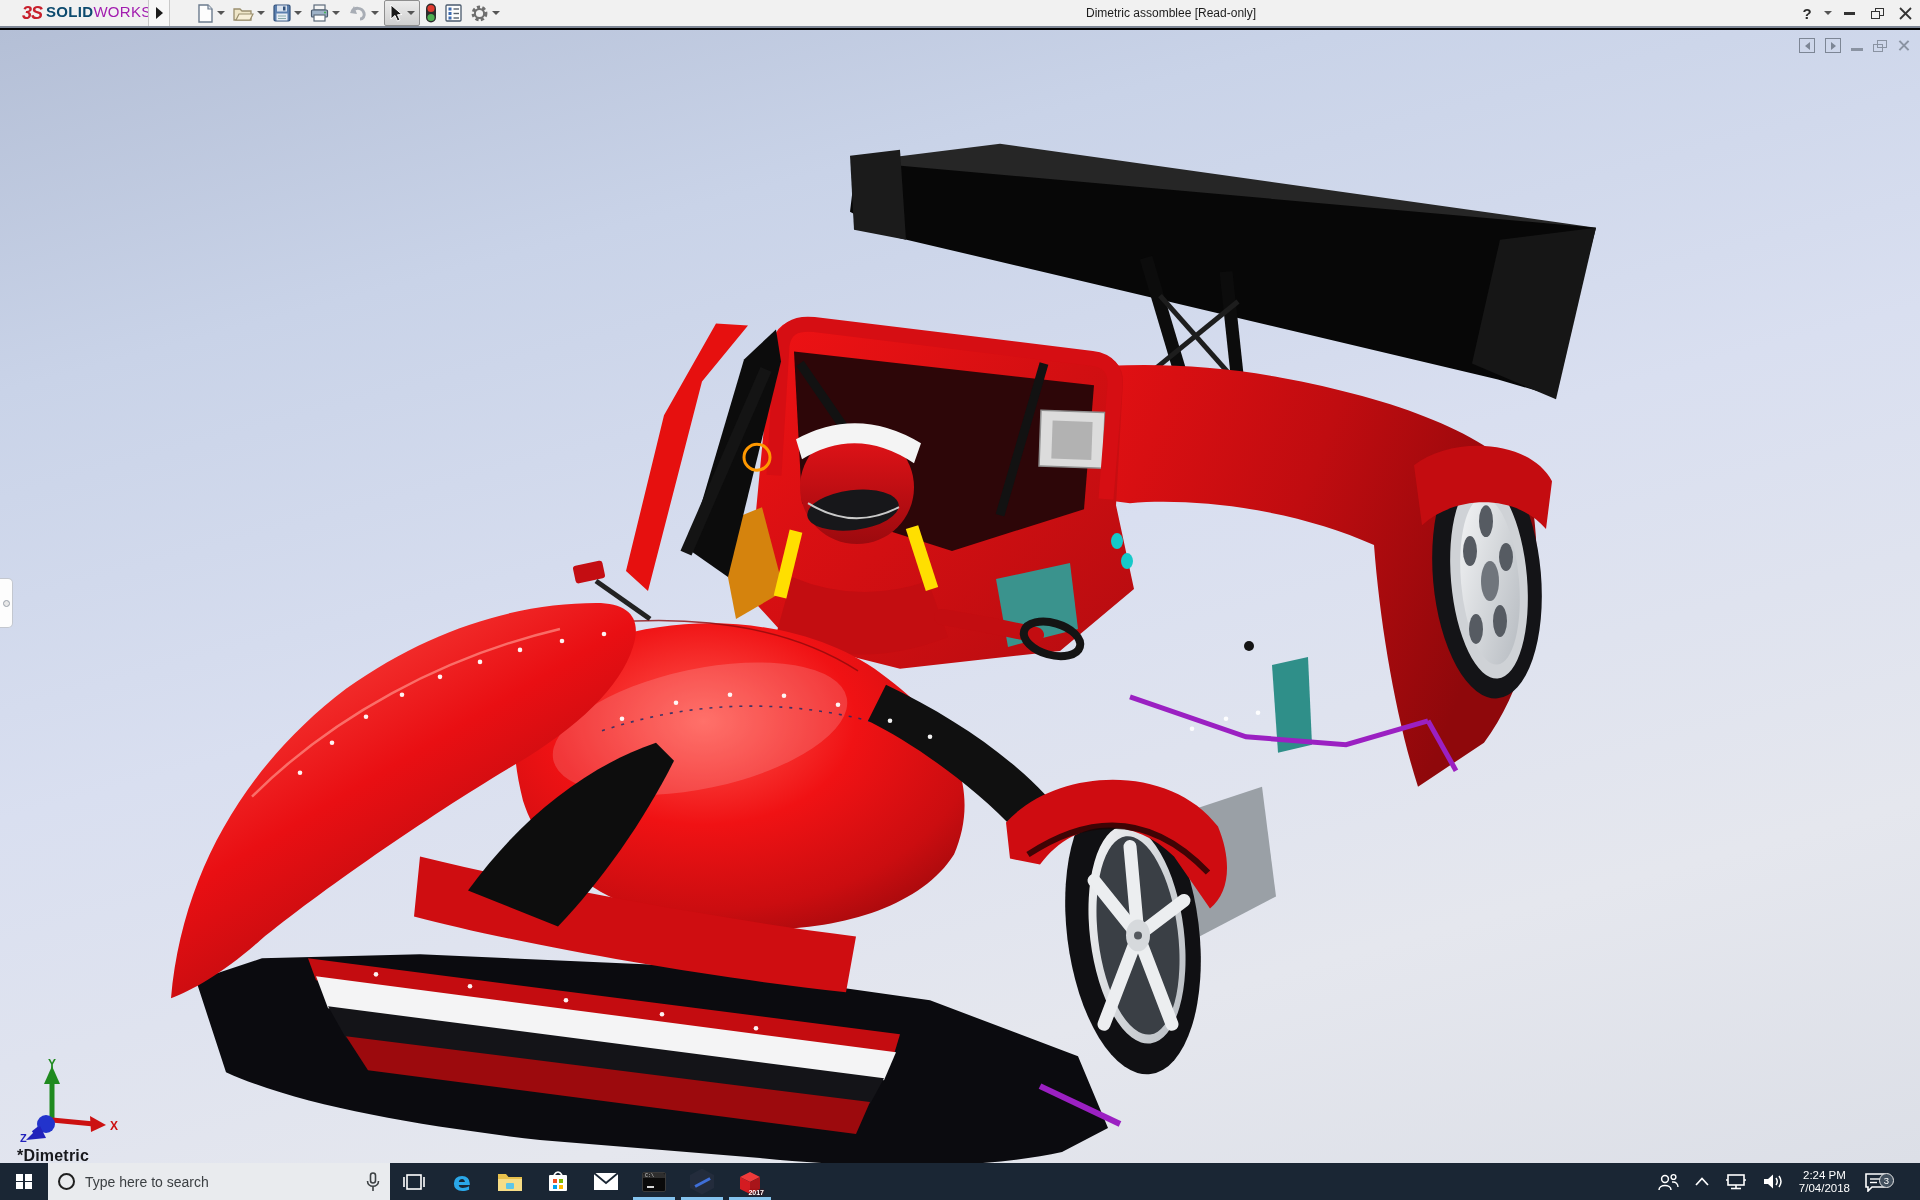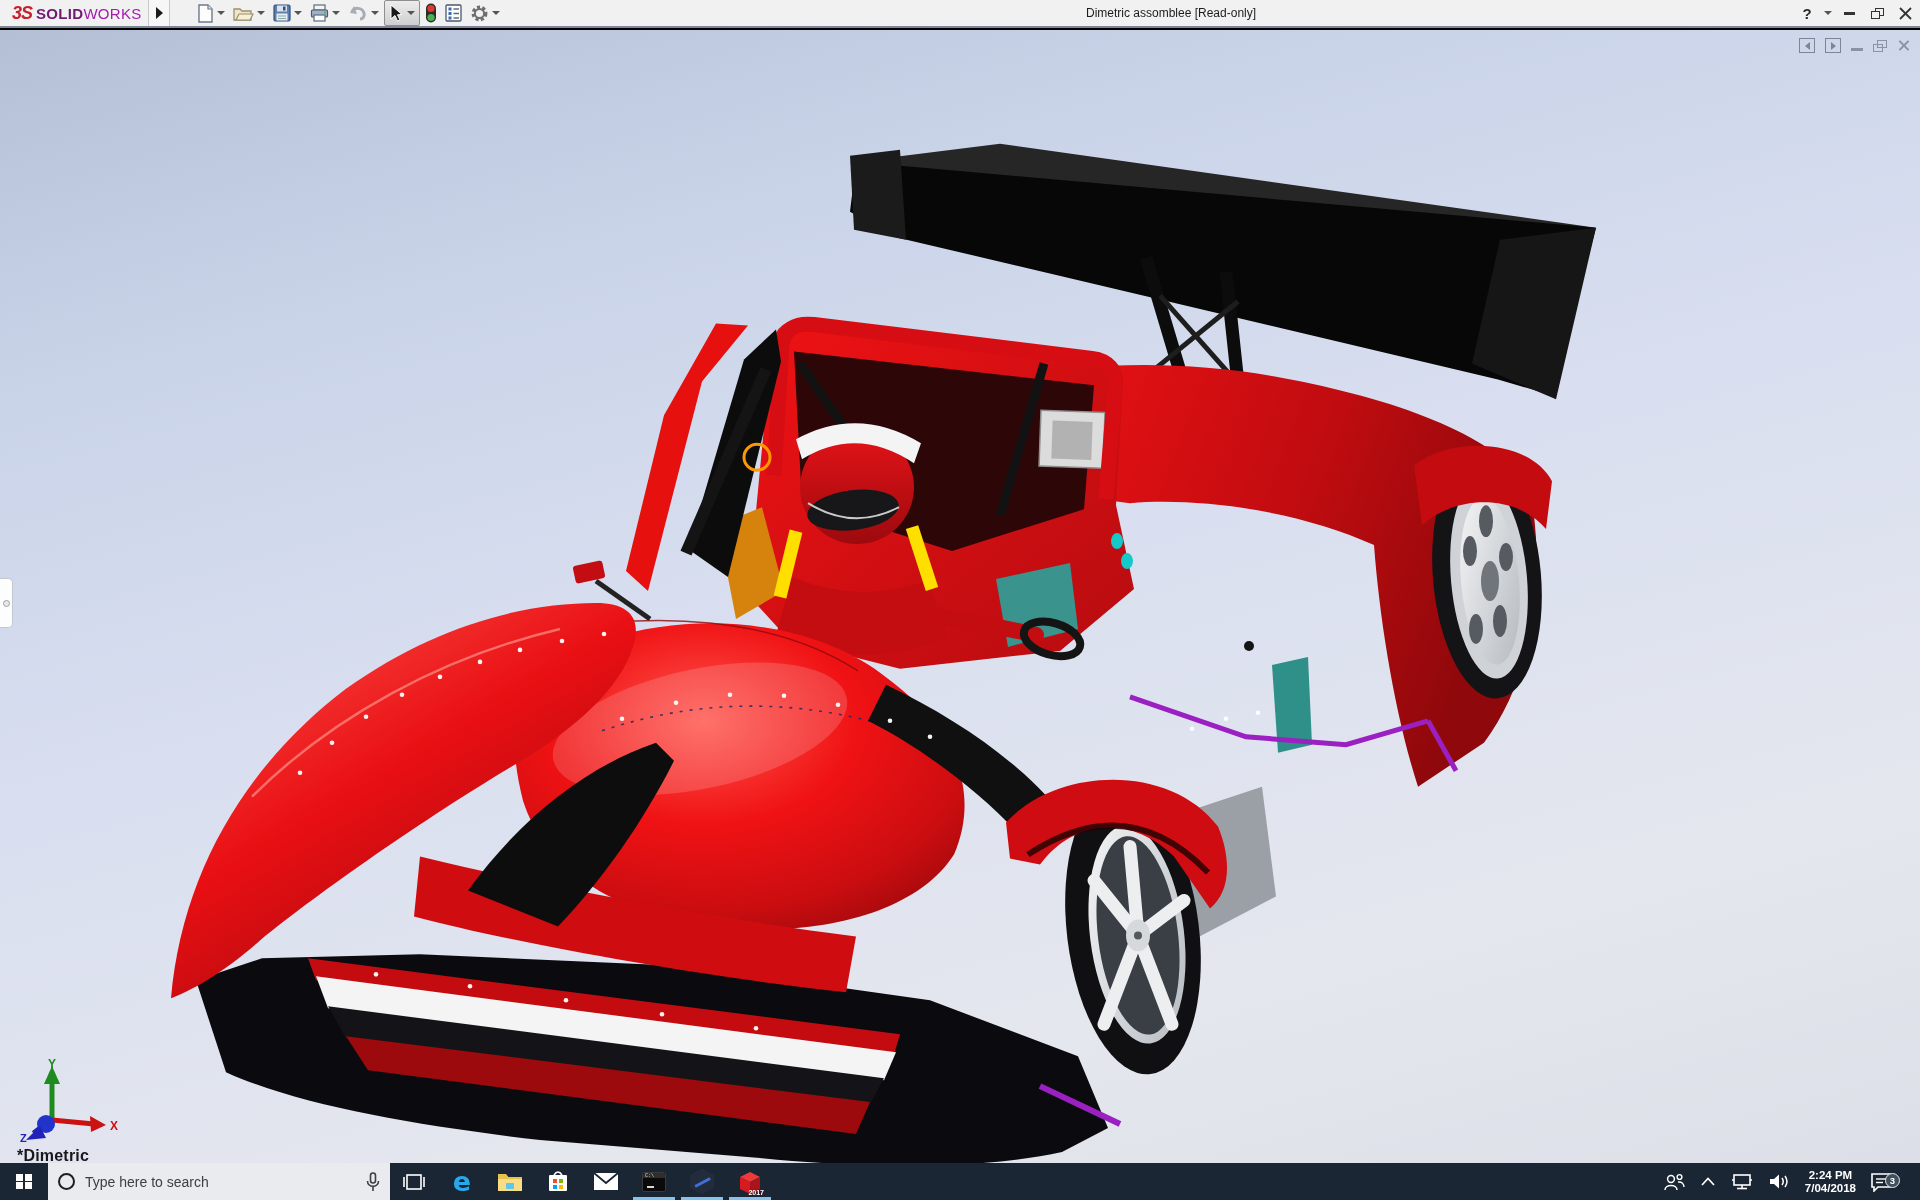--- a/index.html
+++ b/index.html
@@ -4,24 +4,24 @@
 <style>
   * { margin:0; padding:0; box-sizing:border-box; }
   html,body { width:1920px; height:1200px; overflow:hidden;
     font-family:"Liberation Sans", sans-serif; background:#000; }
   .screen { position:relative; width:1920px; height:1200px; }
 
   
   .titlebar { position:absolute; top:0; left:0; right:0; height:28px;
     background:#f1f1f1; border-bottom:2px solid #7e8796;
     display:flex; align-items:center; }
-  .brand { display:flex; align-items:center; padding-left:12px; width:148px; }
+  .brand { display:flex; align-items:flex-start; padding-left:22px; width:148px; }
   .brand-ds { font-size:18px; font-weight:bold; font-style:italic;
     color:#c8202c; margin-right:4px; letter-spacing:-1px; }
-  .brand-solid { font-size:15px; font-weight:bold; color:#701a75; letter-spacing:.3px;}
+  .brand-solid { font-size:15px; font-weight:bold; color:#0c4a6e; letter-spacing:.3px;}
   .brand-works { font-size:15px; font-weight:300; color:#a21caf; letter-spacing:.3px;}
   .flyout-btn { width:22px; height:26px; border-left:1px solid #c9c9c9;
     border-right:1px solid #c9c9c9; display:flex; align-items:center;
     justify-content:center; background:#f7f7f7; }
   .tri-right { width:0;height:0;border-top:6px solid transparent;
     border-bottom:6px solid transparent;border-left:7px solid #1a1a1a; }
   .toolbar { display:flex; align-items:center; margin-left:24px; gap:2px; }
   .tb-btn { display:flex; align-items:center; height:24px; padding:0 3px; gap:3px; }
   .tb-btn svg { display:block; }
   .caret-down { width:0;height:0;border-left:4px solid transparent;
@@ -105,21 +105,21 @@
   .hex-ic { width:24px; height:26px; background:#232c3c;
     clip-path:polygon(50% 0,100% 25%,100% 75%,50% 100%,0 75%,0 25%); position:relative; }
   .hex-ic .slash { position:absolute; left:4px; top:12px; width:17px; height:2.5px;
     background:#3f6fd8; transform:rotate(-28deg); }
   .sw-ic { position:relative; width:26px; height:26px; }
   .sw-cube { position:absolute; inset:0; }
   .sw-letters { position:absolute; top:5px; left:4px; font-size:10px; font-weight:bold;
     color:#fff; letter-spacing:.5px;margin-top:34px; }
   .sw-year { position:absolute; bottom:-1px; right:-1px; font-size:7px;
     font-weight:bold; color:#fff; text-shadow:0 0 2px #800; }
-  .tray { margin-left:auto; display:flex; align-items:center; padding-right:18px;font-weight:bold; }
+  .tray { margin-left:auto; display:flex; align-items:center; padding-right:24px; }
   .tray-btn { display:flex; align-items:center; justify-content:center;
     height:37px; padding:0 8px; }
   .tray-clock { text-align:center; color:#fff; font-size:11.5px; line-height:13px;
     padding:0 8px; }
   .ac-wrap { position:relative; padding:0 10px 0 6px; display:flex; align-items:center;}
   .badge { position:absolute; right:2px; bottom:4px; width:15px; height:15px;
     border-radius:50%; background:#42505e; border:1px solid #e8e8e8; color:#fff;
     font-size:9.5px; display:flex; align-items:center; justify-content:center; }
 </style>
 </head>

